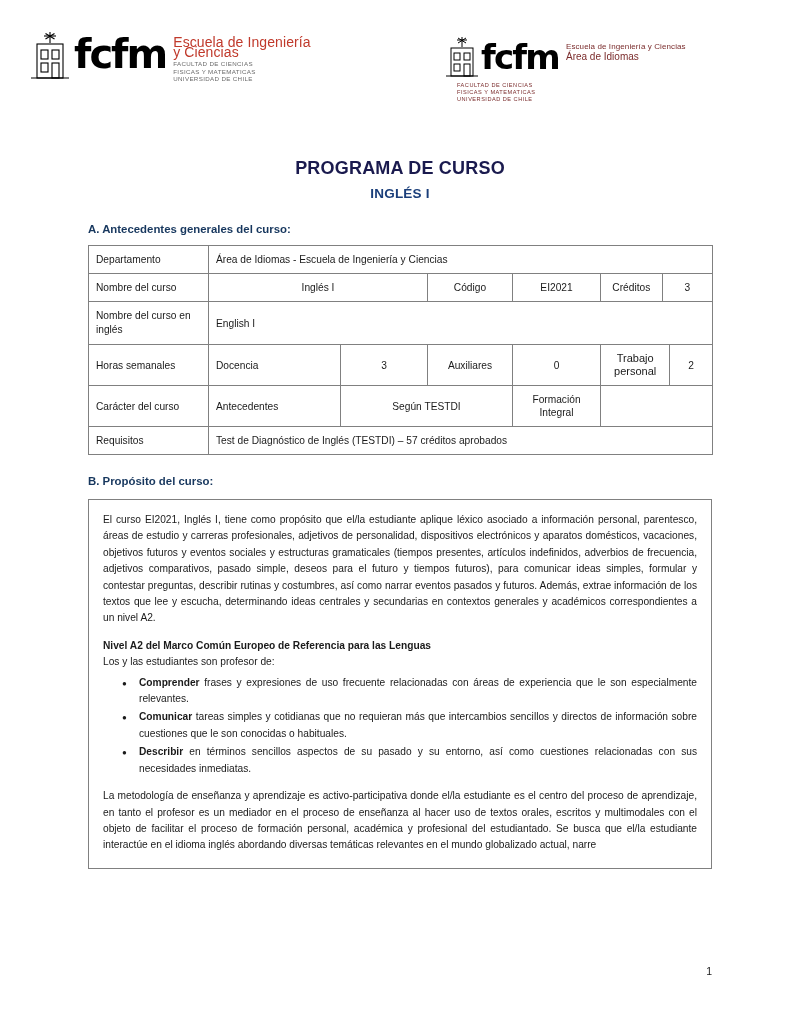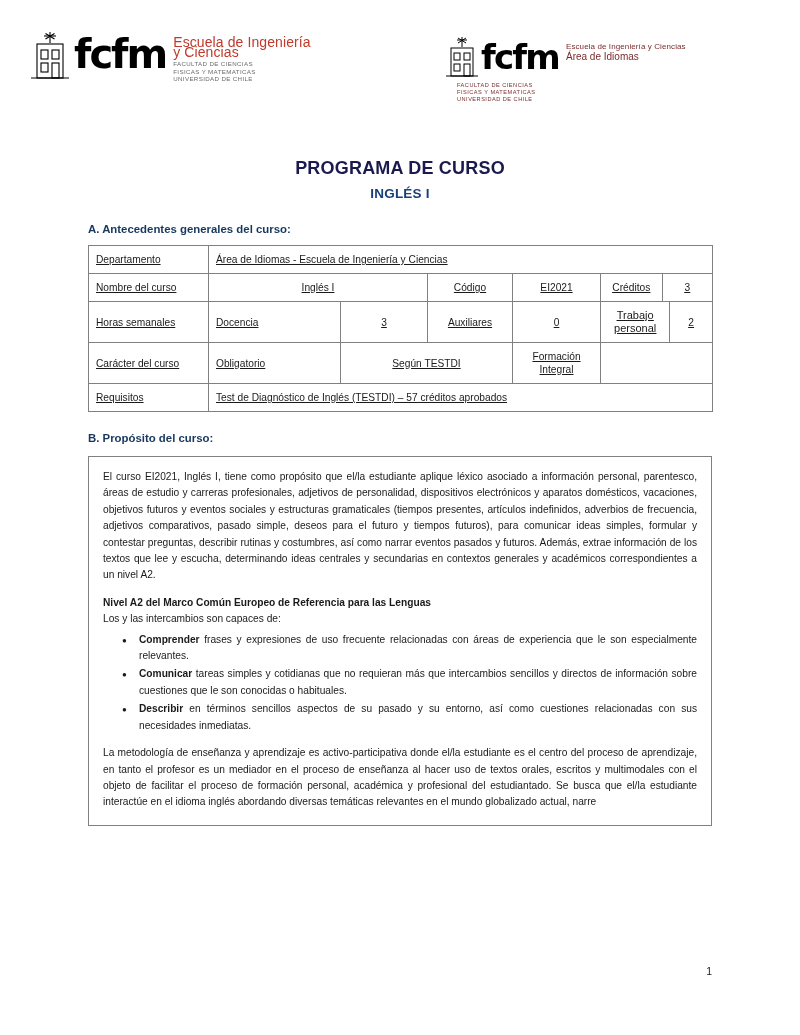--- a/index.html
+++ b/index.html
@@ -113,21 +113,20 @@
     width:100%;
     font-size:10.2px;
     color:#1a1a1a;
     table-layout:fixed;
   }
   table.info td {
     border:1px solid #808080;
     padding:7px 7px;
     vertical-align:middle;
     line-height:13px;
-    text-decoration:underline;
   }
   td.lbl { width:120px; }
   td.c { text-align:center; }
 
   
   .purpose-box {
     border:1px solid #808080;
     padding:12px 14px 14px 14px;
     font-size:10.2px;
     line-height:16.4px;
@@ -259,57 +258,61 @@
             <tbody>
                 <tr>
               <td style="border:0;width:55%;text-align:center;font-size:10.2px;padding:7px 2px">Créditos</td>
               <td style="border:0;border-left:1px solid #808080;text-align:center;font-size:10.2px;padding:7px 2px">3</td>
             </tr>
           </tbody>
             </table>
         </td>
       </tr>
       <tr>
+        <td class="lbl" style="line-height:14px">Nombre del curso en inglés</td>
+        <td colspan="5">English I</td>
+      </tr>
+      <tr>
         <td class="lbl">Horas semanales</td>
         <td>Docencia</td>
         <td class="c">3</td>
         <td class="c">Auxiliares</td>
         <td class="c">0</td>
         <td class="c" style="padding:0">
           <table style="border-collapse:collapse;width:100%;">
             <tbody>
                 <tr>
               <td style="border:0;width:62%;text-align:center;font-size:11px;padding:7px 2px;line-height:13px">Trabajo personal</td>
               <td style="border:0;border-left:1px solid #808080;text-align:center;font-size:10.2px;padding:7px 2px">2</td>
             </tr>
           </tbody>
             </table>
         </td>
       </tr>
       <tr>
         <td class="lbl">Carácter del curso</td>
-        <td>Obligatorio</td>
+        <td>Antecedentes</td>
         <td class="c" colspan="2">Según TESTDI</td>
         <td class="c" style="line-height:13px">Formación Integral</td>
         <td class="c"></td>
       </tr>
       <tr>
         <td class="lbl">Requisitos</td>
         <td colspan="5">Test de Diagnóstico de Inglés (TESTDI) – 57 créditos aprobados</td>
       </tr>
     </tbody>
   </table>
 
   <div class="section-head b">B. Propósito del curso:</div>
 
   <div class="purpose-box">
     <p>El curso EI2021, Inglés I, tiene como propósito que el/la estudiante aplique léxico asociado a información personal, parentesco, áreas de estudio y carreras profesionales, adjetivos de personalidad, dispositivos electrónicos y aparatos domésticos, vacaciones, objetivos futuros y eventos sociales y estructuras gramaticales (tiempos presentes, artículos indefinidos, adverbios de frecuencia, adjetivos comparativos, pasado simple, deseos para el futuro y tiempos futuros), para comunicar ideas simples, formular y contestar preguntas, describir rutinas y costumbres, así como narrar eventos pasados y futuros. Además, extrae información de los textos que lee y escucha, determinando ideas centrales y secundarias en contextos generales y académicos correspondientes a un nivel A2.</p>
 
     <p class="lvl-title">Nivel A2 del Marco Común Europeo de Referencia para las Lenguas</p>
-    <p class="lvl-sub">Los y las intercambios son capaces de:</p>
+    <p class="lvl-sub">Los y las estudiantes son profesor de:</p>
 
     <ul class="caps">
       <li><span class="b">Comprender</span><span> frases y expresiones de uso frecuente relacionadas con áreas de experiencia que le son especialmente relevantes.</span></li>
       <li><span class="b">Comunicar</span><span> tareas simples y cotidianas que no requieran más que intercambios sencillos y directos de información sobre cuestiones que le son conocidas o habituales.</span></li>
       <li><span class="b">Describir</span><span> en términos sencillos aspectos de su pasado y su entorno, así como cuestiones relacionadas con sus necesidades inmediatas.</span></li>
     </ul>
 
     <p>La metodología de enseñanza y aprendizaje es activo-participativa donde el/la estudiante es el centro del proceso de aprendizaje, en tanto el profesor es un mediador en el proceso de enseñanza al hacer uso de textos orales, escritos y multimodales con el objeto de facilitar el proceso de formación personal, académica y profesional del estudiantado. Se busca que el/la estudiante interactúe en el idioma inglés abordando diversas temáticas relevantes en el mundo globalizado actual, narre</p>
   </div>
 

